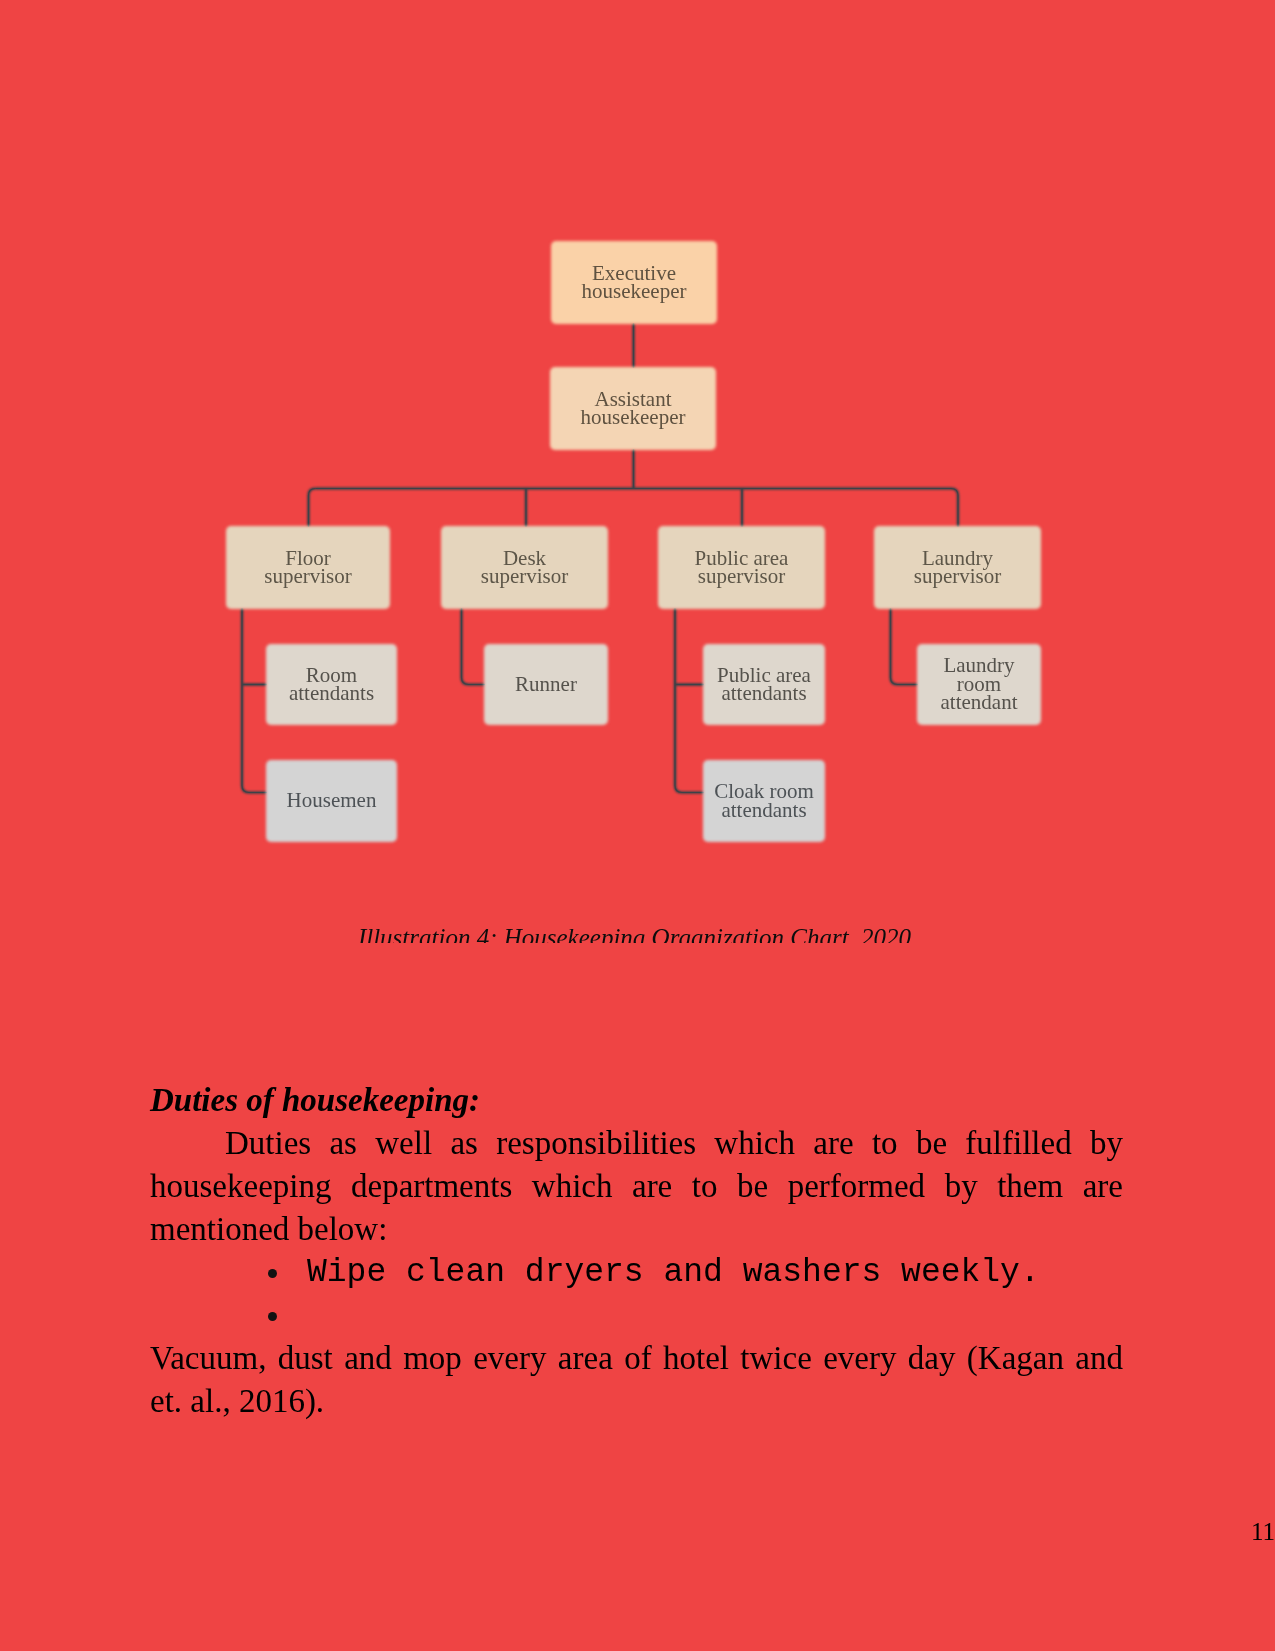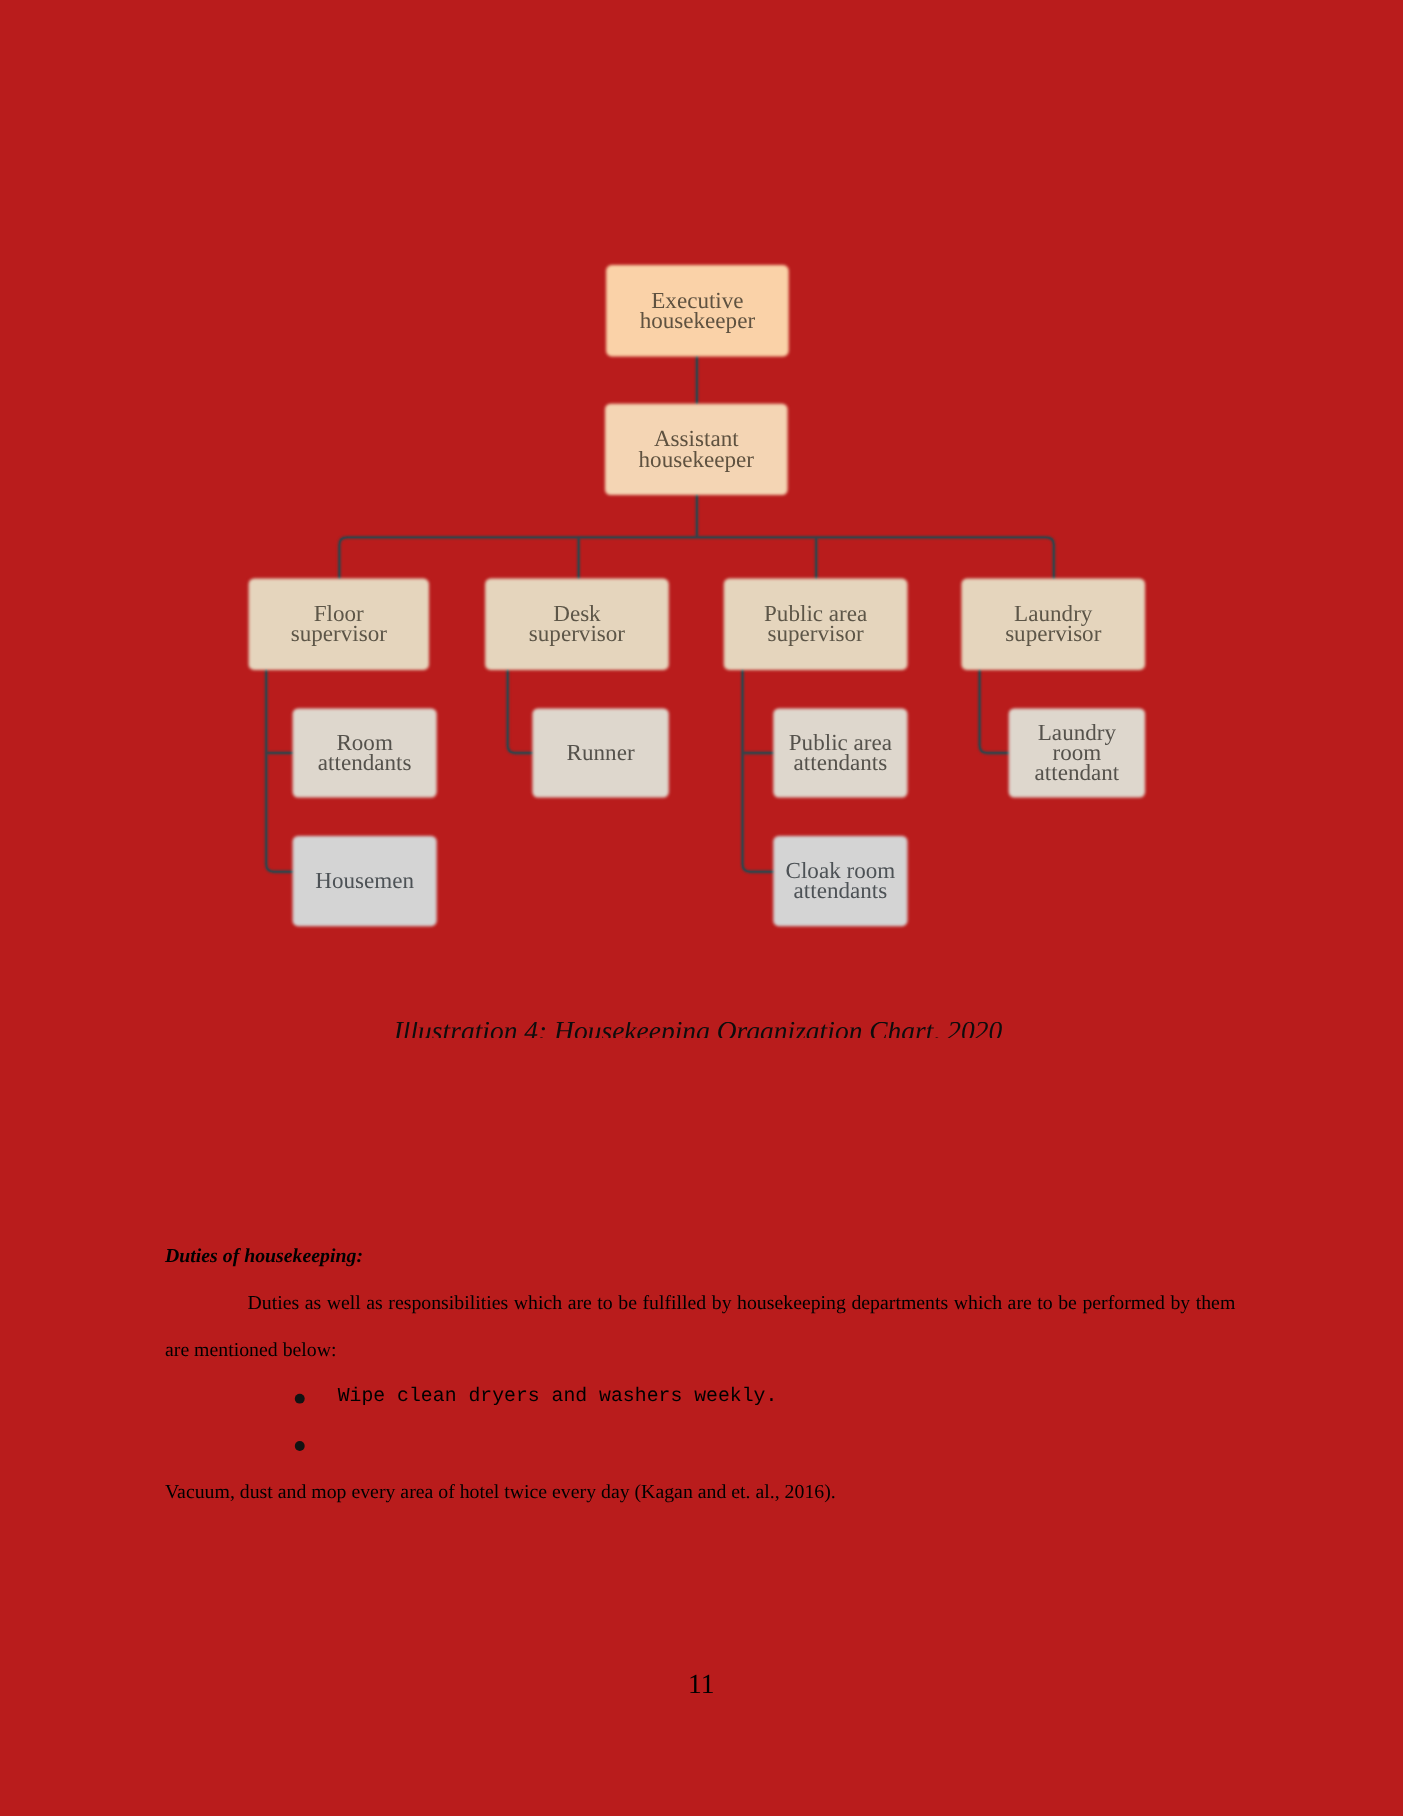--- a/index.html
+++ b/index.html
@@ -1,34 +1,34 @@
 <!DOCTYPE html>
 <html><head>
 <meta charset="utf-8">
 <style>
   html,body{margin:0;padding:0;background:#fff;}
   body{width:1275px;height:1651px;font-family:"Liberation Serif",serif;color:#000;
        -webkit-font-smoothing:antialiased;}
-  .page{position:relative;width:1275px;height:1651px;overflow:hidden;background:#b91c1c;}
+  .page{position:relative;width:1275px;height:1651px;overflow:hidden;background:#ef4444;}
   #chart-svg{position:absolute;left:0;top:0;width:1275px;height:900px;}
   .node-text{font-family:"Liberation Serif",serif;text-anchor:middle;}
   .caption-wrap{position:absolute;left:0;top:929px;width:1275px;height:14px;overflow:hidden;}
   .caption{position:absolute;left:-3px;top:-13px;width:1275px;text-align:center;will-change:transform;
            font-style:italic;font-size:25px;line-height:43px;color:#0d0d0d;white-space:nowrap;}
-  .content{position:absolute;left:150px;top:1120px;width:973px;font-size:18px;line-height:43px;
+  .content{position:absolute;left:150px;top:1079px;width:973px;font-size:33px;line-height:43px;
            will-change:transform;}
   .heading{font-weight:bold;font-style:italic;}
   p{margin:0;}
   .para{text-align:justify;text-indent:75px;}
   .noindent{text-indent:0;}
   ul{margin:0;padding:0;list-style:none;font-family:Liberation Mono, monospace;}
   li{position:relative;padding-left:157px;text-align:justify;}
   li .bullet{position:absolute;left:118px;top:18px;width:9px;height:9px;
              border-radius:50%;background:#121212;}
-  .pgnum{position:absolute;left:0;top:1510px;width:1275px;text-align:center;will-change:transform;
+  .pgnum{position:absolute;left:0;top:1510px;width:1275px;text-align:right;will-change:transform;
          font-size:25px;line-height:43px;}
 </style>
 </head>
 <body>
 
 <div class="page">
 
   <svg id="chart-svg" viewBox="0 0 5100 3600" xmlns="http://www.w3.org/2000/svg">
     <defs>
       <filter id="soften-shapes" filterUnits="userSpaceOnUse" x="0" y="0" width="5100" height="3600" color-interpolation-filters="sRGB">

